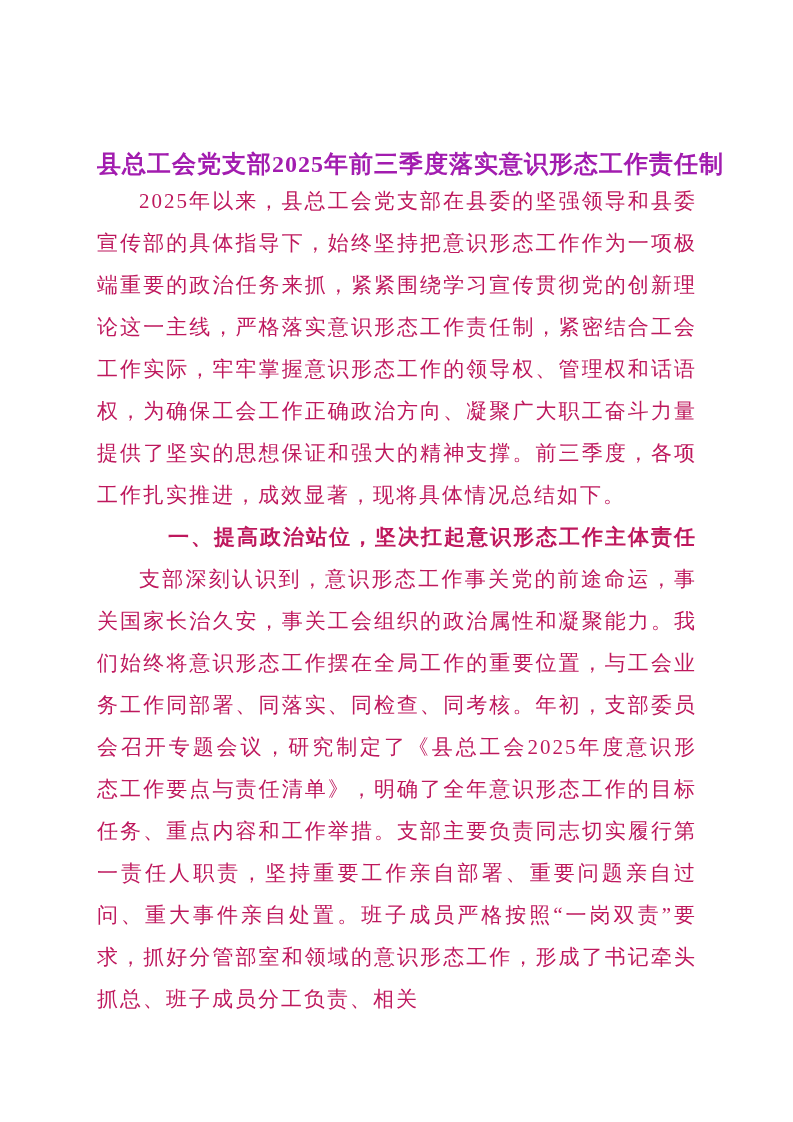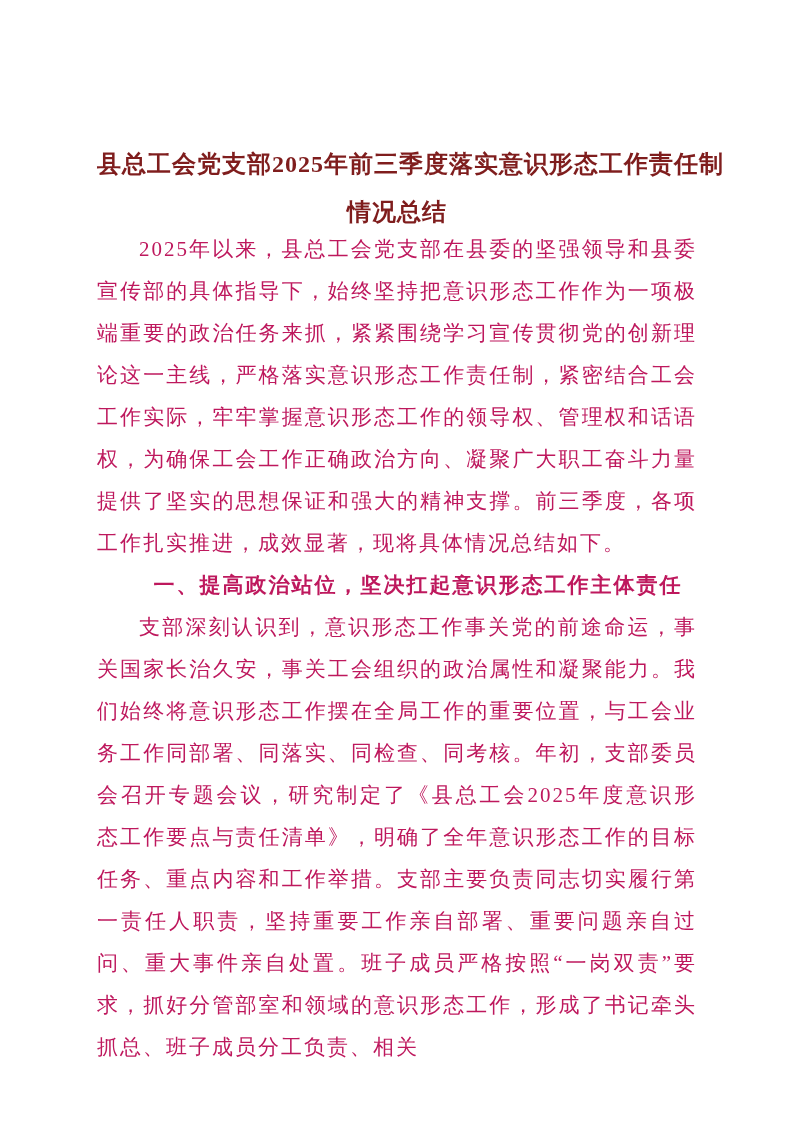--- a/index.html
+++ b/index.html
@@ -20,21 +20,21 @@
     font-family: "Liberation Serif", "DejaVu Serif", serif;
   }
   .doc-title {
     margin: 0;
     padding: 0;
     font-size: 24px;
     line-height: 48px;
     font-weight: 700;
     letter-spacing: 1px;
     text-align: center;
-    color: #7f1d1d;
+    color: #a21caf;
   }
   .doc-title .title-line {
     display: block;
     white-space: nowrap;
   }
   .doc-body {
     margin-top: -8px;
   }
   .doc-body .para {
     margin: 0;
@@ -43,30 +43,29 @@
     line-height: 42px;
     letter-spacing: 2px;
     text-align: justify;
     text-justify: inter-ideograph;
     text-indent: 2em;
     color: #be185d;
     word-break: break-all;
   }
   .doc-body .para.heading {
     font-weight: 700;
-    text-align: center;
+    text-align: right;
   }
 </style>
 </head>
 <body>
 
 <div class="page">
   <h1 class="doc-title">
     <span class="title-line">县总工会党支部2025年前三季度落实意识形态工作责任制</span>
-    <span class="title-line">情况总结</span>
   </h1>
   <div class="doc-body">
 
   <p class="para">2025年以来，县总工会党支部在县委的坚强领导和县委宣传部的具体指导下，始终坚持把意识形态工作作为一项极端重要的政治任务来抓，紧紧围绕学习宣传贯彻党的创新理论这一主线，严格落实意识形态工作责任制，紧密结合工会工作实际，牢牢掌握意识形态工作的领导权、管理权和话语权，为确保工会工作正确政治方向、凝聚广大职工奋斗力量提供了坚实的思想保证和强大的精神支撑。前三季度，各项工作扎实推进，成效显著，现将具体情况总结如下。</p>
       <p class="para heading">一、提高政治站位，坚决扛起意识形态工作主体责任</p>
       <p class="para">支部深刻认识到，意识形态工作事关党的前途命运，事关国家长治久安，事关工会组织的政治属性和凝聚能力。我们始终将意识形态工作摆在全局工作的重要位置，与工会业务工作同部署、同落实、同检查、同考核。年初，支部委员会召开专题会议，研究制定了《县总工会2025年度意识形态工作要点与责任清单》，明确了全年意识形态工作的目标任务、重点内容和工作举措。支部主要负责同志切实履行第一责任人职责，坚持重要工作亲自部署、重要问题亲自过问、重大事件亲自处置。班子成员严格按照“一岗双责”要求，抓好分管部室和领域的意识形态工作，形成了书记牵头抓总、班子成员分工负责、相关</p>
     </div>
 </div>
 
 </body></html>

